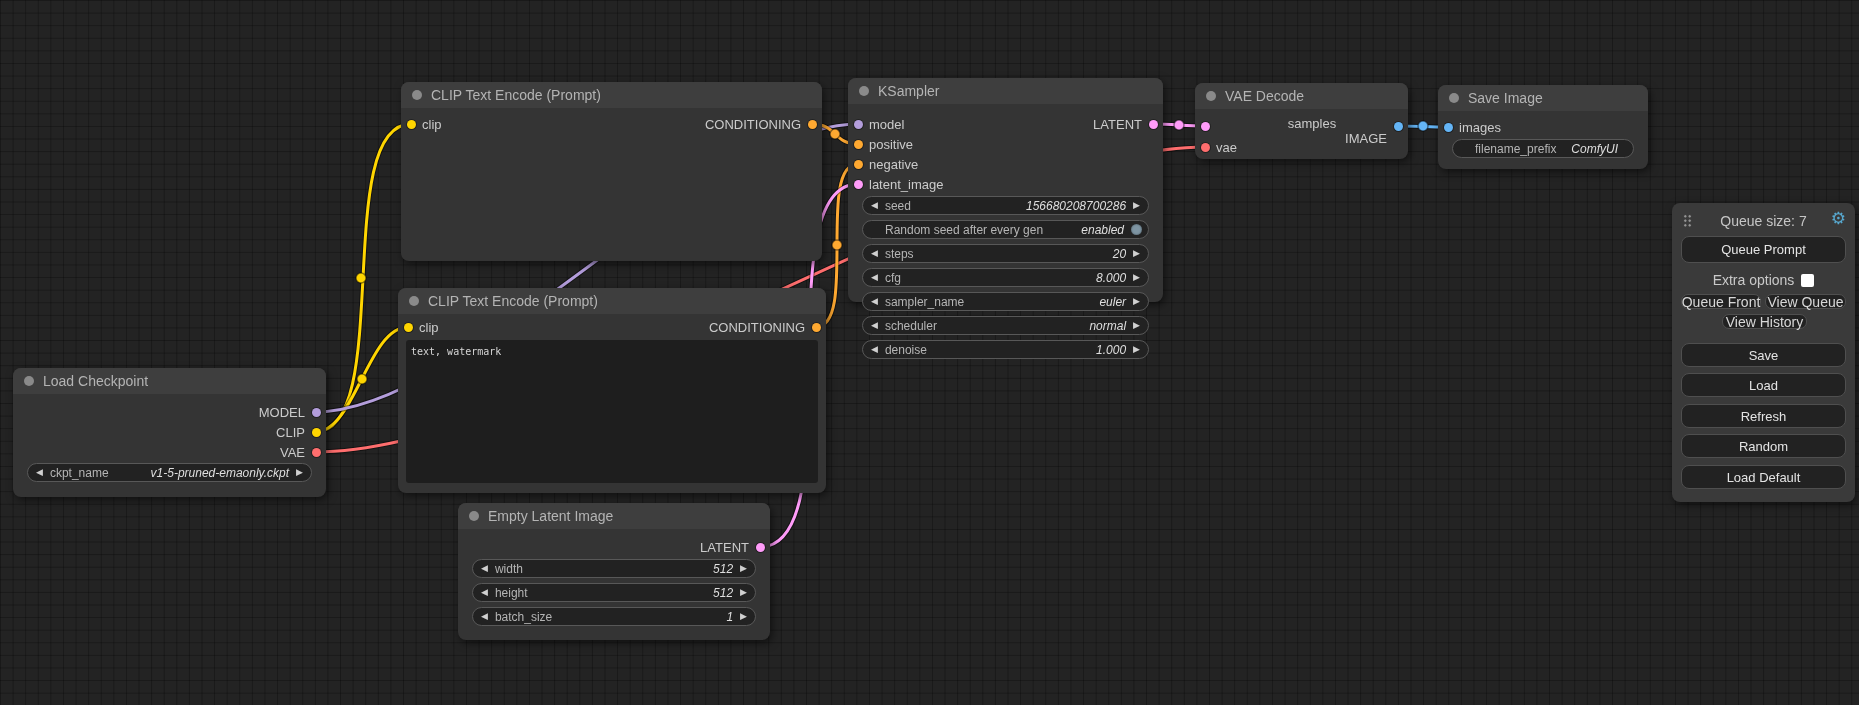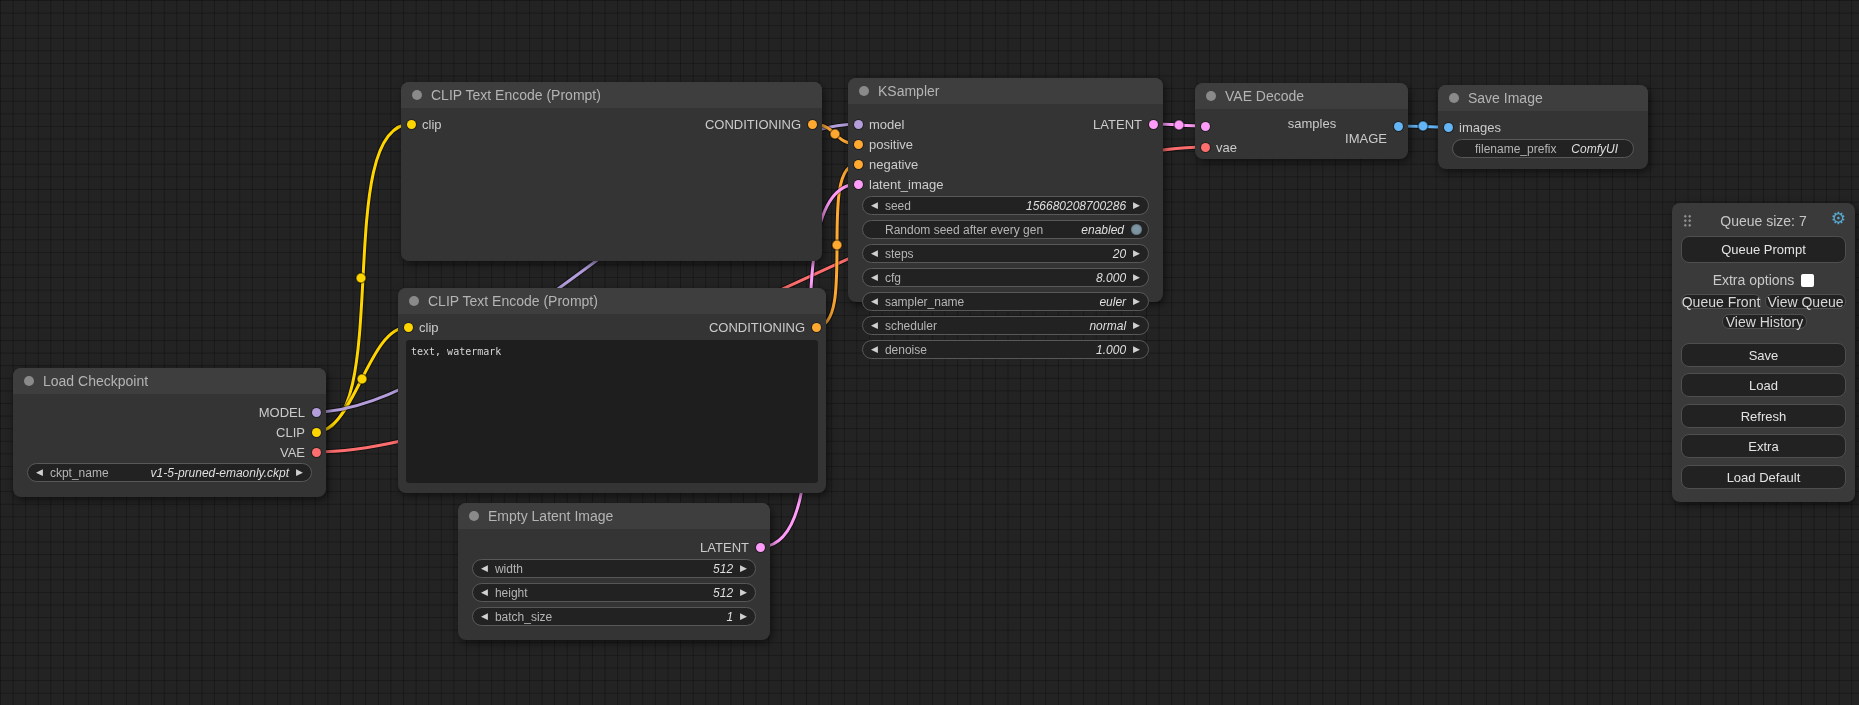--- a/index.html
+++ b/index.html
@@ -305,17 +305,17 @@
       <span class="checkbox"></span>
     </div>
 
     <div class="qbtn qsmall" style="top:91px; left:9px; width:80px;">Queue Front</div>
     <div class="qbtn qsmall" style="top:91px; left:93px; width:81px;">View Queue</div>
     <div class="qbtn qsmall" style="top:111px; left:50px; width:85px;">View History</div>
 
     <div class="qbtn qbig" style="top:140px;">Save</div>
     <div class="qbtn qbig" style="top:170px;">Load</div>
     <div class="qbtn qbig" style="top:201px;">Refresh</div>
-    <div class="qbtn qbig" style="top:231px;">Extra</div>
+    <div class="qbtn qbig" style="top:231px;">Random</div>
     <div class="qbtn qbig" style="top:262px;">Load Default</div>
   </div>
 
 </div>
 
 </body></html>

